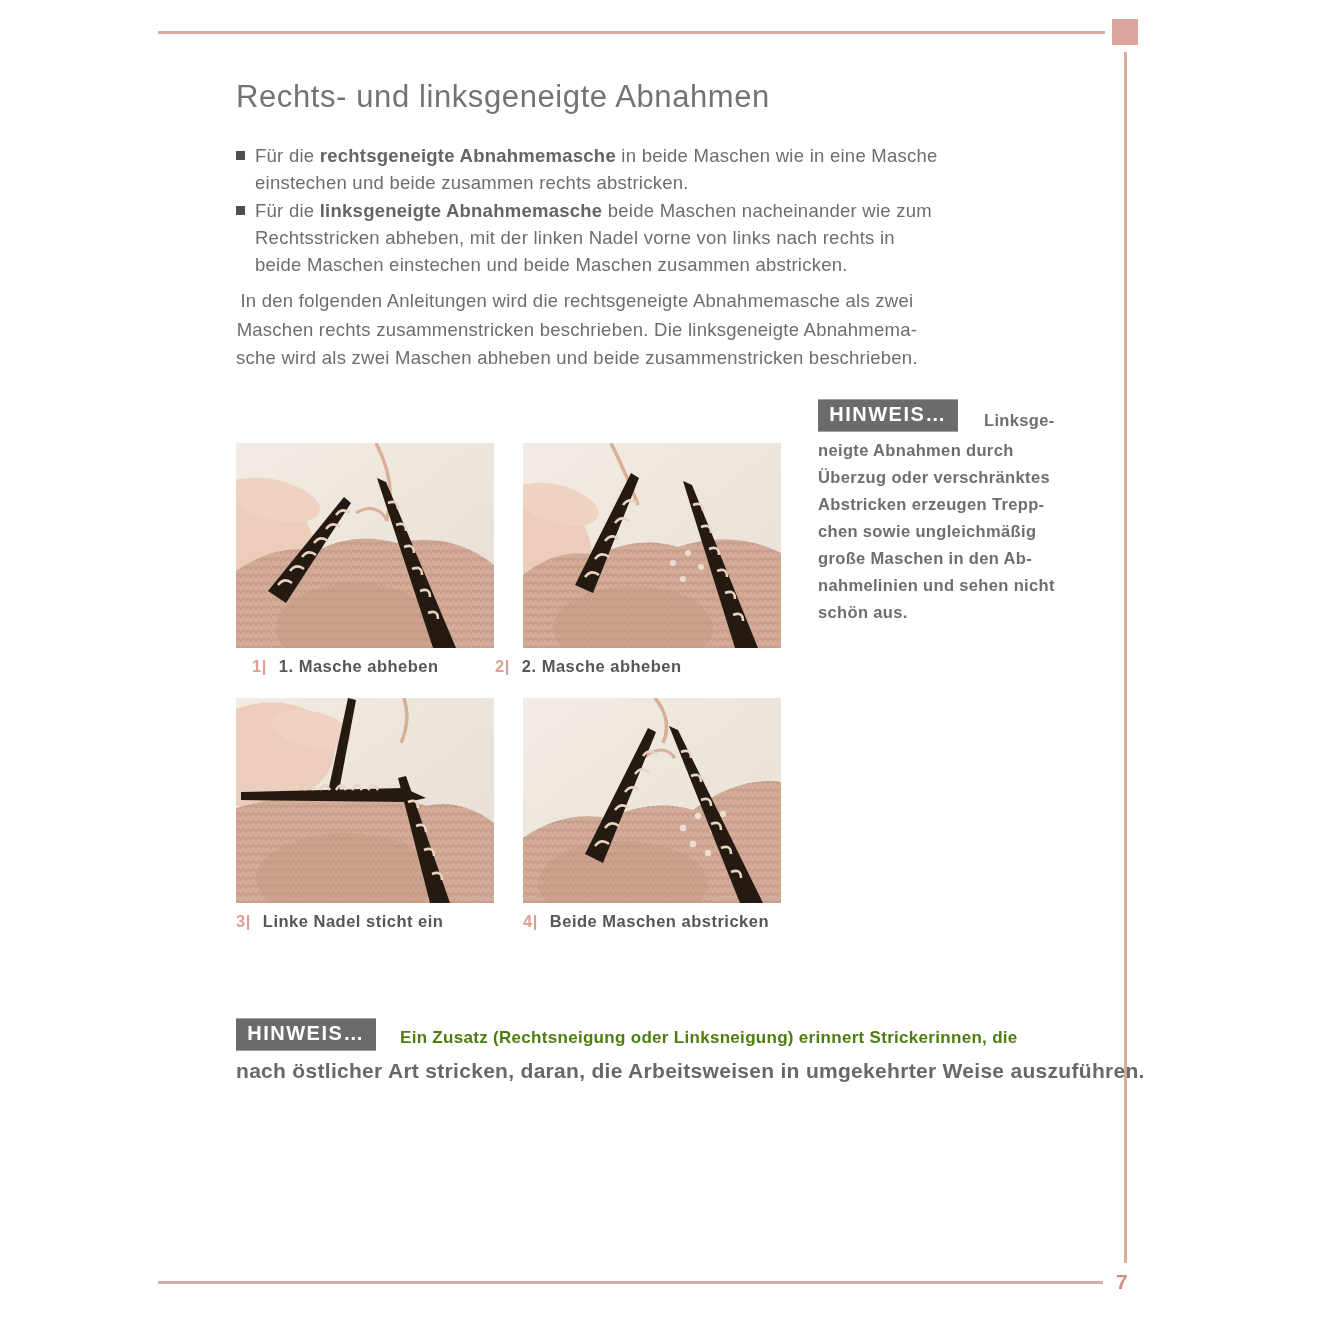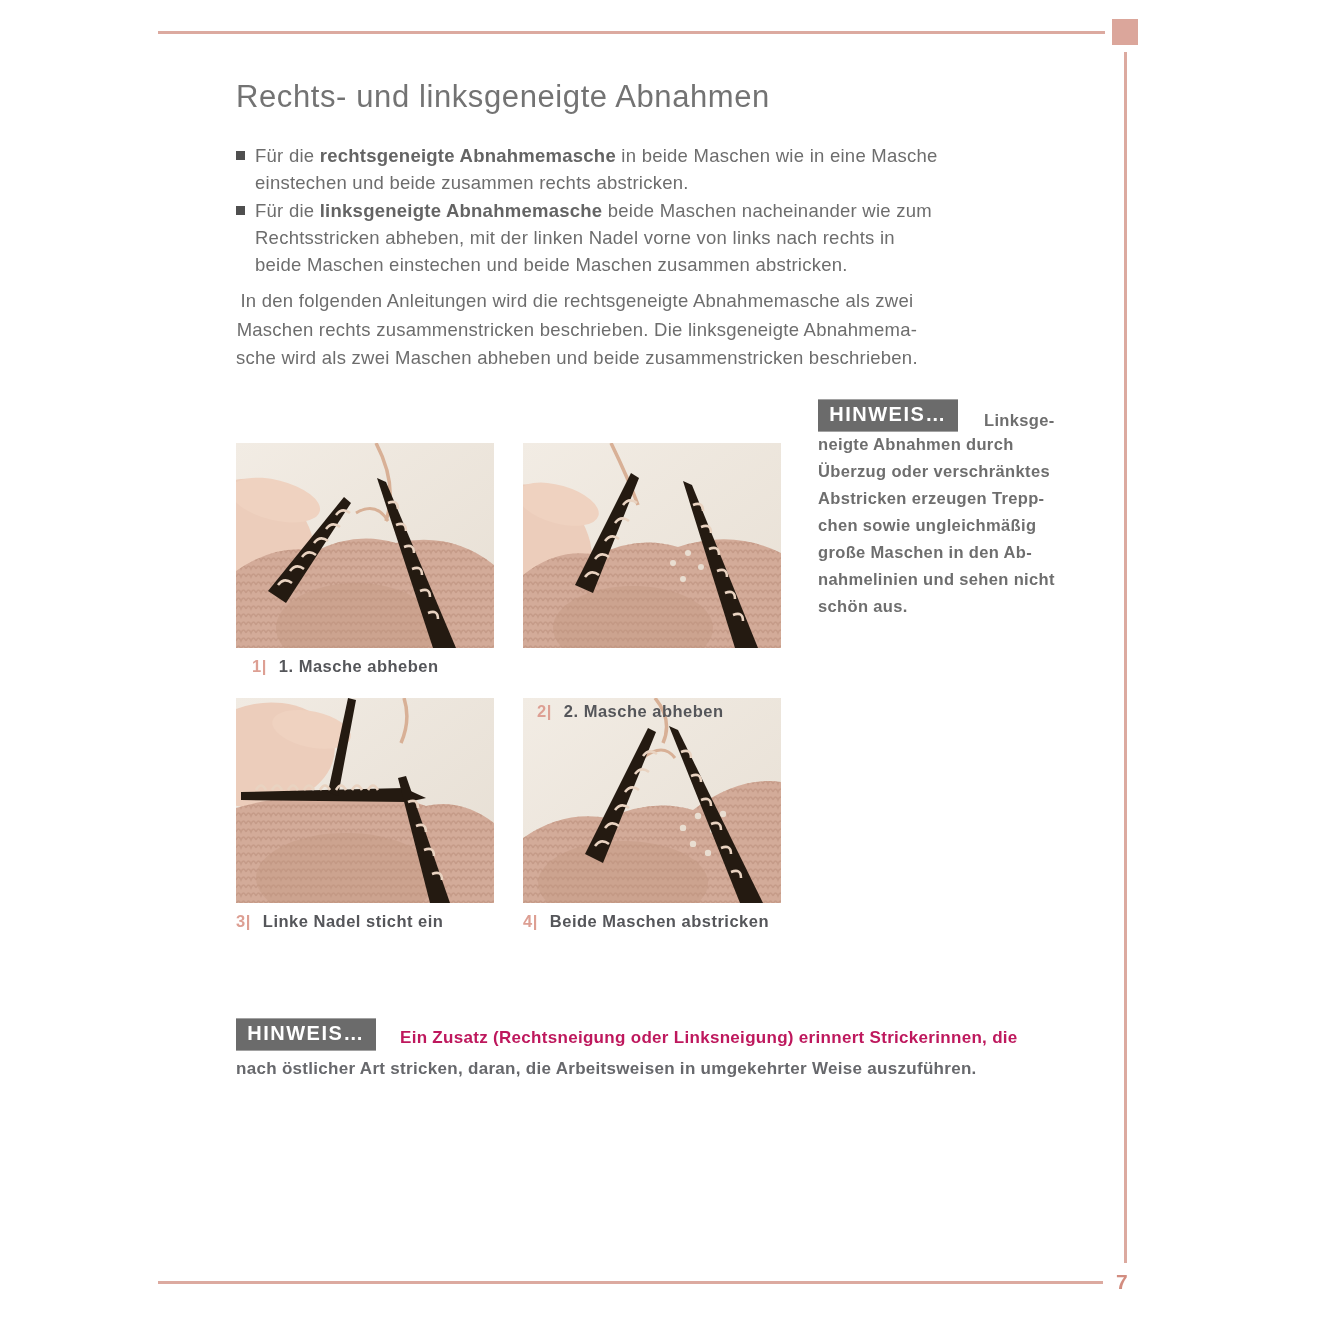--- a/index.html
+++ b/index.html
@@ -30,36 +30,36 @@
   .hinweis-box{
     display:inline-block;box-sizing:border-box;width:140px;height:31px;background:#6b6b6b;color:#ffffff;
     font-weight:bold;font-size:20px;letter-spacing:1.5px;text-align:center;line-height:29px;
     transform:scaleY(1.04);
   }
   
   .sidebar-note{position:absolute;left:818px;top:400px;width:262px;}
   .sn-row{display:flex;align-items:flex-end;justify-content:flex-start;gap:26px;}
   .sn-text,.sn-line{font-size:16.5px;font-weight:bold;color:#6e6e6e;letter-spacing:0.35px;line-height:27px;white-space:nowrap;}
   .sn-row .sn-text{line-height:20px;padding-bottom:1px;}
-  .sn-lines{}
+  .sn-lines{margin-top:6px;}
   
   .photo{position:absolute;width:258px;height:205px;}
   .photo svg{display:block;width:258px;height:205px;}
   .p1{left:236px;top:443px;} .p2{left:523px;top:443px;}
   .p3{left:236px;top:698px;} .p4{left:523px;top:698px;}
   
   .caption{position:absolute;font-size:16.5px;font-weight:bold;color:#55565a;letter-spacing:0.5px;white-space:nowrap;}
   .cap-num{color:#dd9f93;margin-right:12px;}
-  .c1{left:252px;top:657px;} .c2{left:537px;top:657px;margin-top:45px;}
+  .c1{left:252px;top:657px;} .c2{left:495px;top:657px;}
   .c3{left:236px;top:912px;} .c4{left:523px;top:912px;}
   
   .bottom-note{position:absolute;left:236px;top:1019px;width:850px;}
   .bn-row{display:flex;align-items:flex-end;gap:24px;}
-  .bn-text{font-size:17px;font-weight:bold;color:#be185d;letter-spacing:0.3px;line-height:21px;padding-bottom:2px;white-space:nowrap;}
-  .bn-line2{margin-top:9px;font-size:17px;font-weight:bold;color:#67686c;letter-spacing:0.3px;white-space:nowrap;}
+  .bn-text{font-size:17px;font-weight:bold;color:#4d7c0f;letter-spacing:0.3px;line-height:21px;padding-bottom:2px;white-space:nowrap;}
+  .bn-line2{margin-top:9px;font-size:21px;font-weight:bold;color:#67686c;letter-spacing:0.3px;white-space:nowrap;}
 </style>
 </head>
 <body>
 
 <div class="page">
 
   <div class="top-rule"></div>
   <div class="corner-square"></div>
   <div class="right-rule"></div>
   <div class="bottom-rule"></div>

